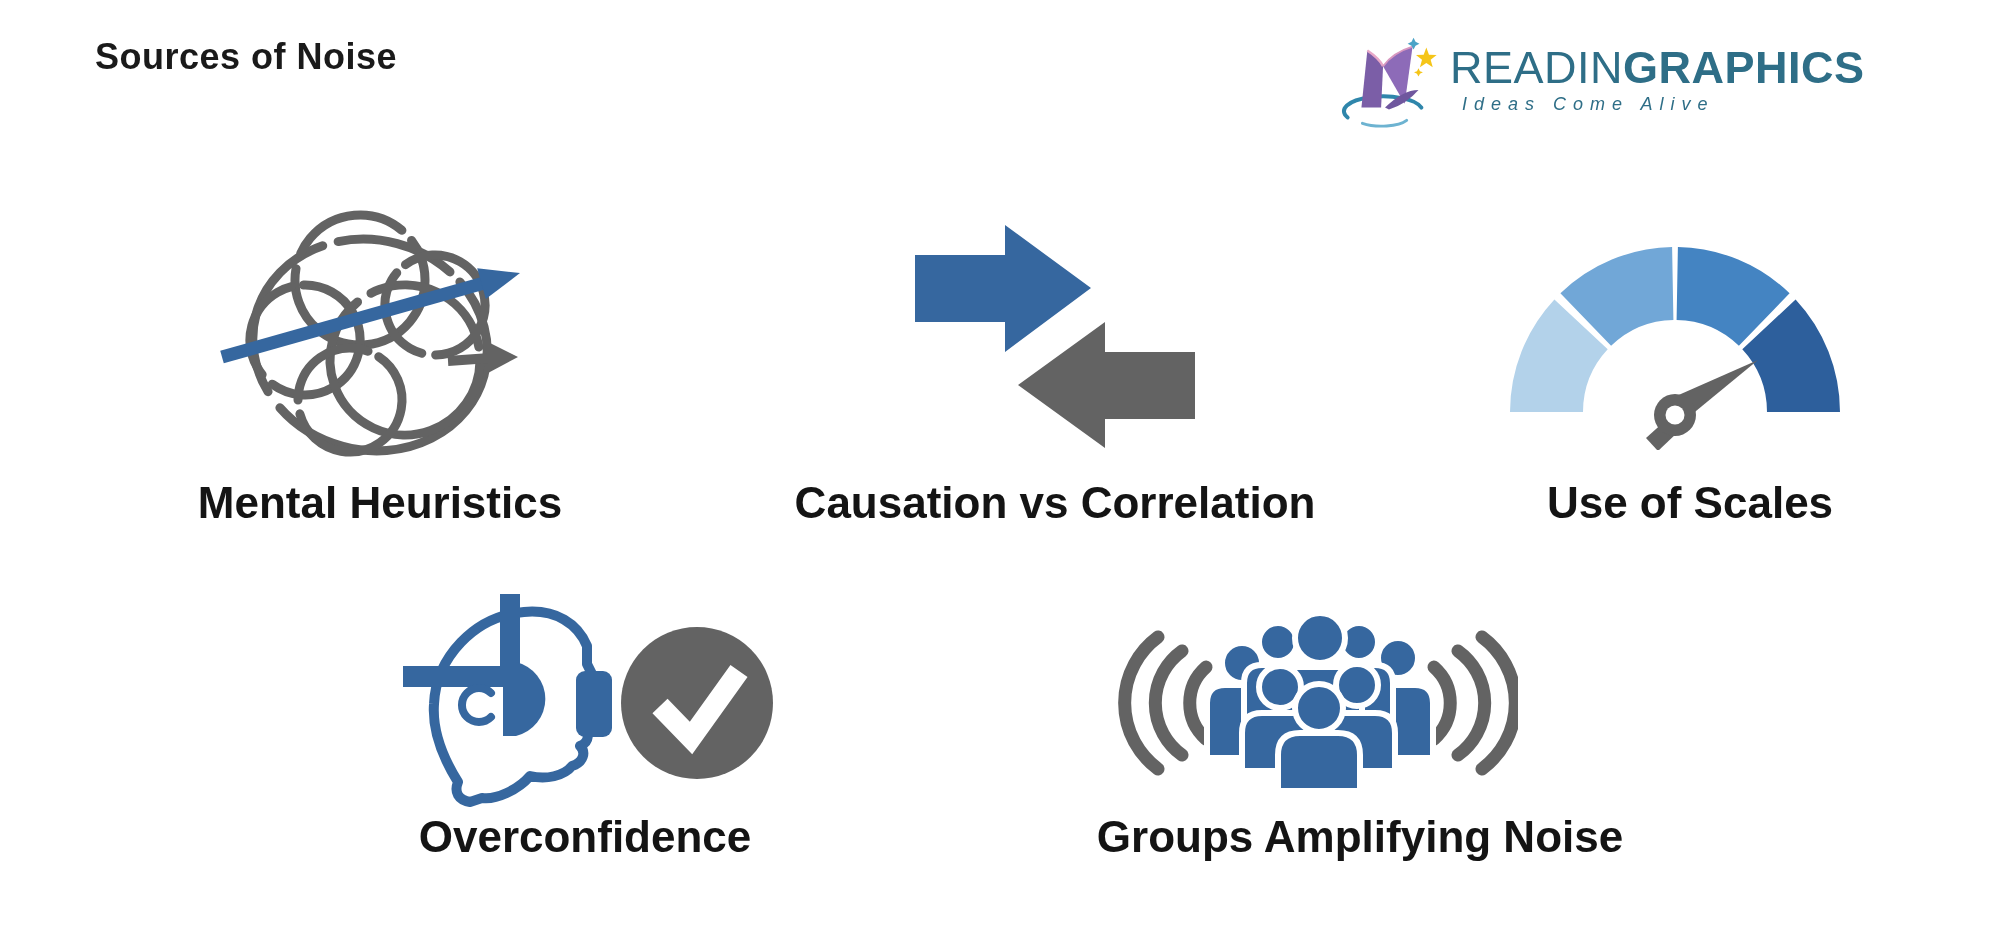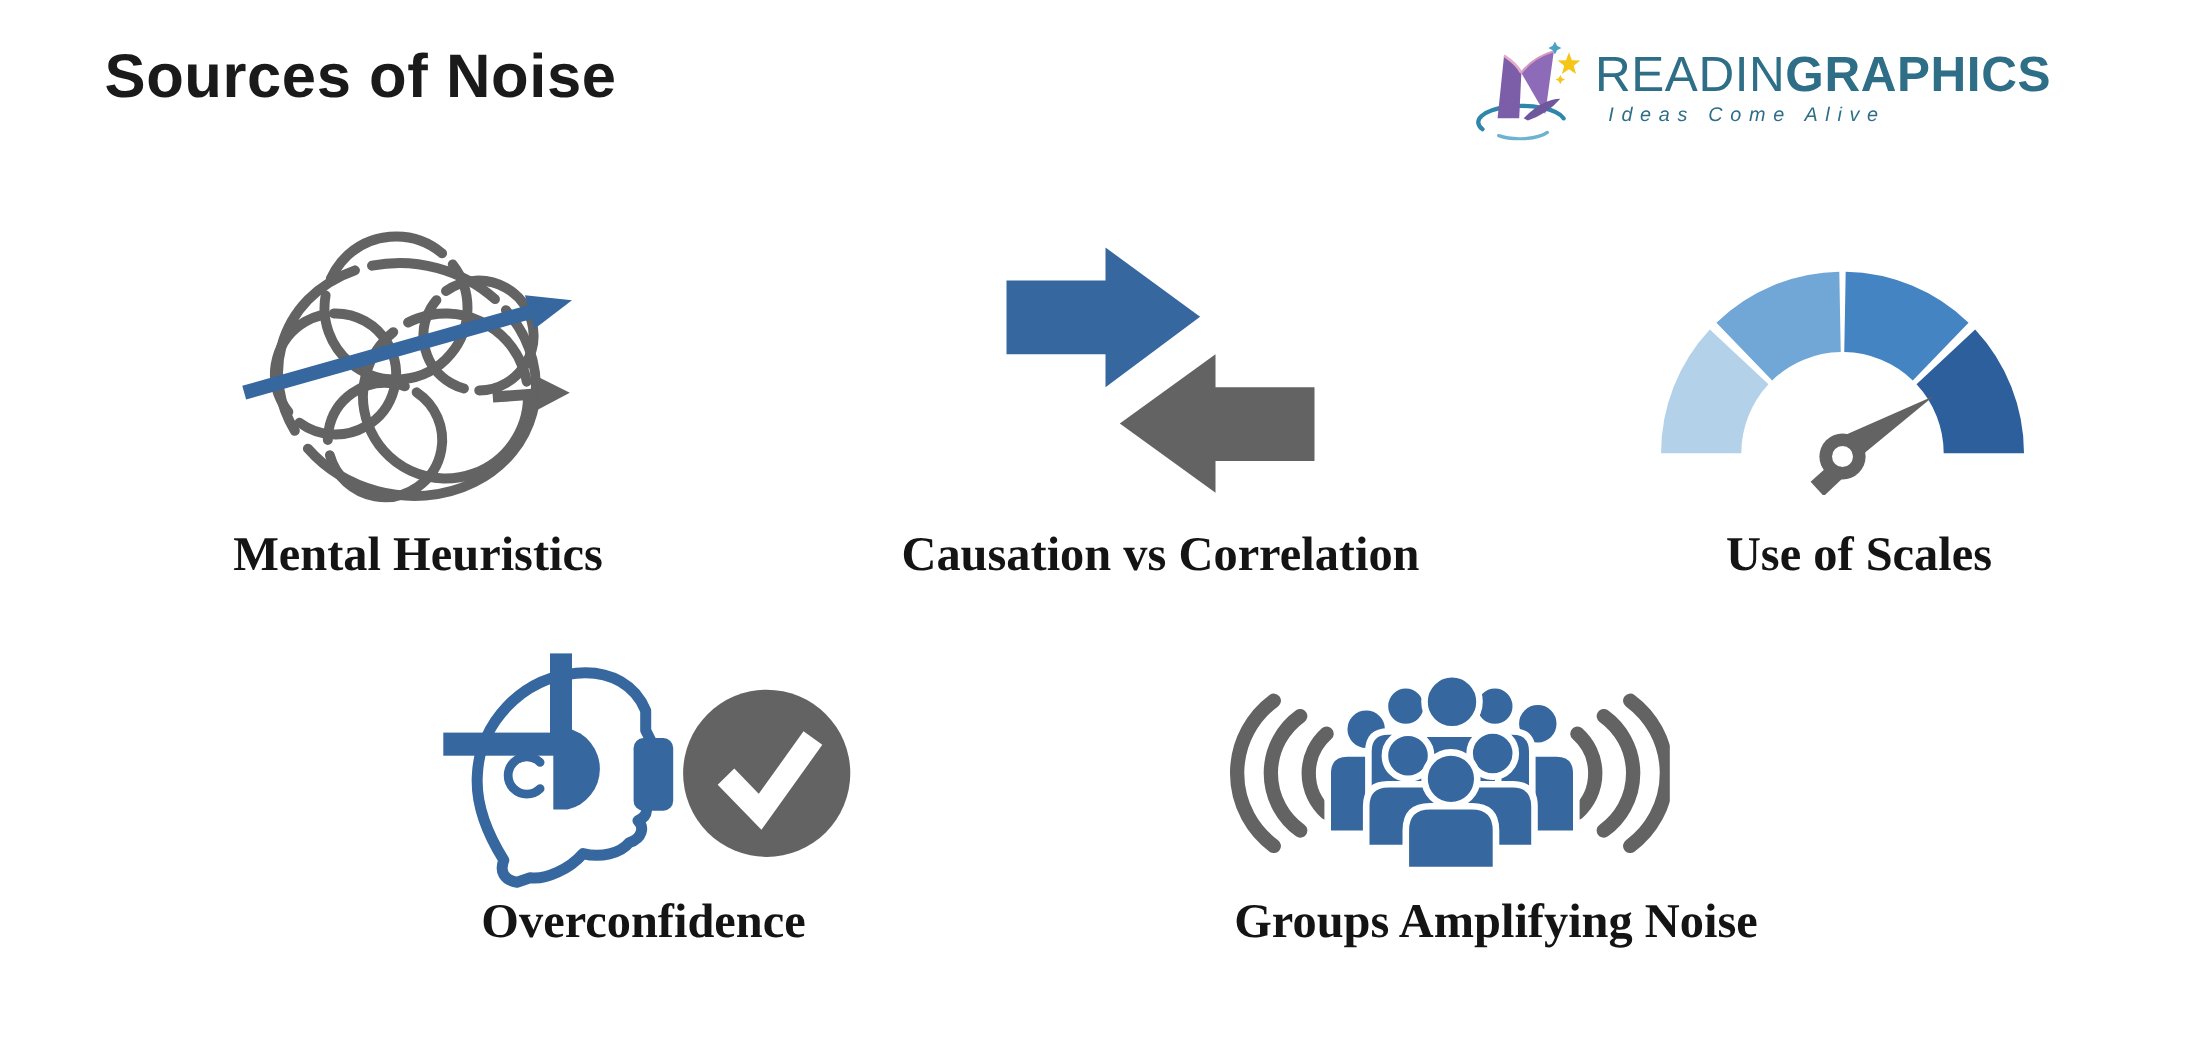--- a/index.html
+++ b/index.html
@@ -2,36 +2,36 @@
 <html style="--accent-blue: #36679f; --gray: #636363; --logo-teal: #2e6e87; --logo-purple: #7b5ea7; --logo-purple-light: #8d6bb8; --star-yellow: #f5c518; --swirl-teal: #2f86ab; --text-dark: #1a1a1a; --gauge-segments-1: #b3d2ea; --gauge-segments-2: #71a7d7; --gauge-segments-3: #4484c2; --gauge-segments-4: #2d5f9c;"><head>
 <meta charset="utf-8">
 <style>
   html,body { margin:0; padding:0; background:#fff; }
   .canvas {
     position:relative; width:2000px; height:947px; background:#ffffff;
     font-family:"Liberation Sans", sans-serif; overflow:hidden;
   }
   .title {
     position:absolute; left:95px; top:36px;
-    font-size:56px; font-weight:800; color:#1a1a1a; letter-spacing:0.5px;
+    font-size:36px; font-weight:800; color:#1a1a1a; letter-spacing:0.5px;
   }
   .logo { position:absolute; left:1328px; top:28px; display:flex; gap:4px; align-items:flex-start; }
   .logo-mark { width:118px; height:110px; }
   .logo-text-block { display:flex; flex-direction:column; }
   .brand {
     margin-top:16px; font-size:45px; line-height:1.05;
     color:var(--logo-teal); letter-spacing:0.5px; white-space:nowrap;
   }
   .brand .regular { font-weight:400; }
   .brand .bold { font-weight:800; }
   .tagline {
     margin-top:3px; padding-left:12px; font-size:18px; font-style:italic;
     letter-spacing:7px; color:var(--logo-teal); white-space:nowrap;
   }
-  .item { position:absolute;font-family:Liberation Serif, serif; }
+  .item { position:absolute; }
   .item .label {
     position:absolute; left:0; right:0; text-align:center;
     font-size:44px; font-weight:800; color:#141414; white-space:nowrap;
   }
   .icon-box { position:absolute; }
   .row1 .label { top:318px; }
   .row2 .label { top:227px; }
 </style>
 </head>
 <body>

